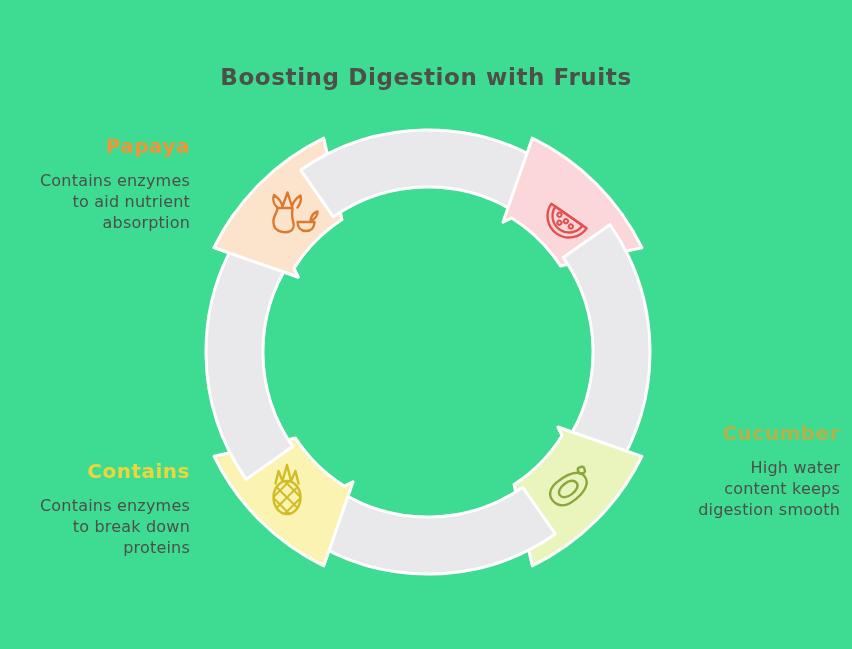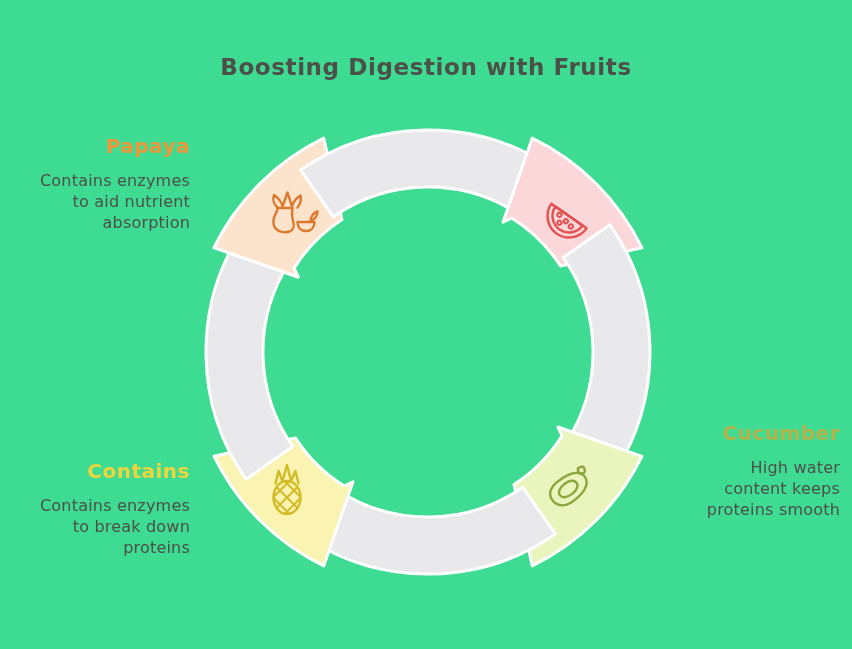--- a/index.html
+++ b/index.html
@@ -5,21 +5,21 @@
   html,body{margin:0;padding:0;}
   body{
     width:852px;height:649px;
     background:#3EDB92;
     font-family:"DejaVu Sans","Liberation Sans",sans-serif;
     overflow:hidden;
     position:relative;
   }
   .stage{position:absolute;inset:0;width:852px;height:649px;}
   .title{
-    position:absolute;top:54px;left:0;width:852px;
+    position:absolute;top:64px;left:0;width:852px;
     text-align:center;
     font-size:23px;font-weight:700;letter-spacing:.6px;
     color:#4D4F49;
   }
   svg.diagram{position:absolute;left:0;top:0;}
   .wedge{stroke:#FFFFFF;stroke-width:3;stroke-linejoin:round;}
   .wedge-papaya{fill:#FCE4CC;}
   .wedge-watermelon{fill:#FBD7D9;}
   .wedge-cucumber{fill:#EAF4BD;}
   .wedge-pineapple{fill:#FAF3B2;}
@@ -120,21 +120,21 @@
     <p>Contains enzymes
 to aid nutrient
 absorption</p>
   </div>
 
 
   <div class="label label-right label-cucumber">
     <h2>Cucumber</h2>
     <p>High water
 content keeps
-proteins smooth</p>
+digestion smooth</p>
   </div>
 
   <div class="label label-left label-pineapple">
     <h2>Contains</h2>
     <p>Contains enzymes
 to break down
 proteins</p>
   </div>
 
 </div>

